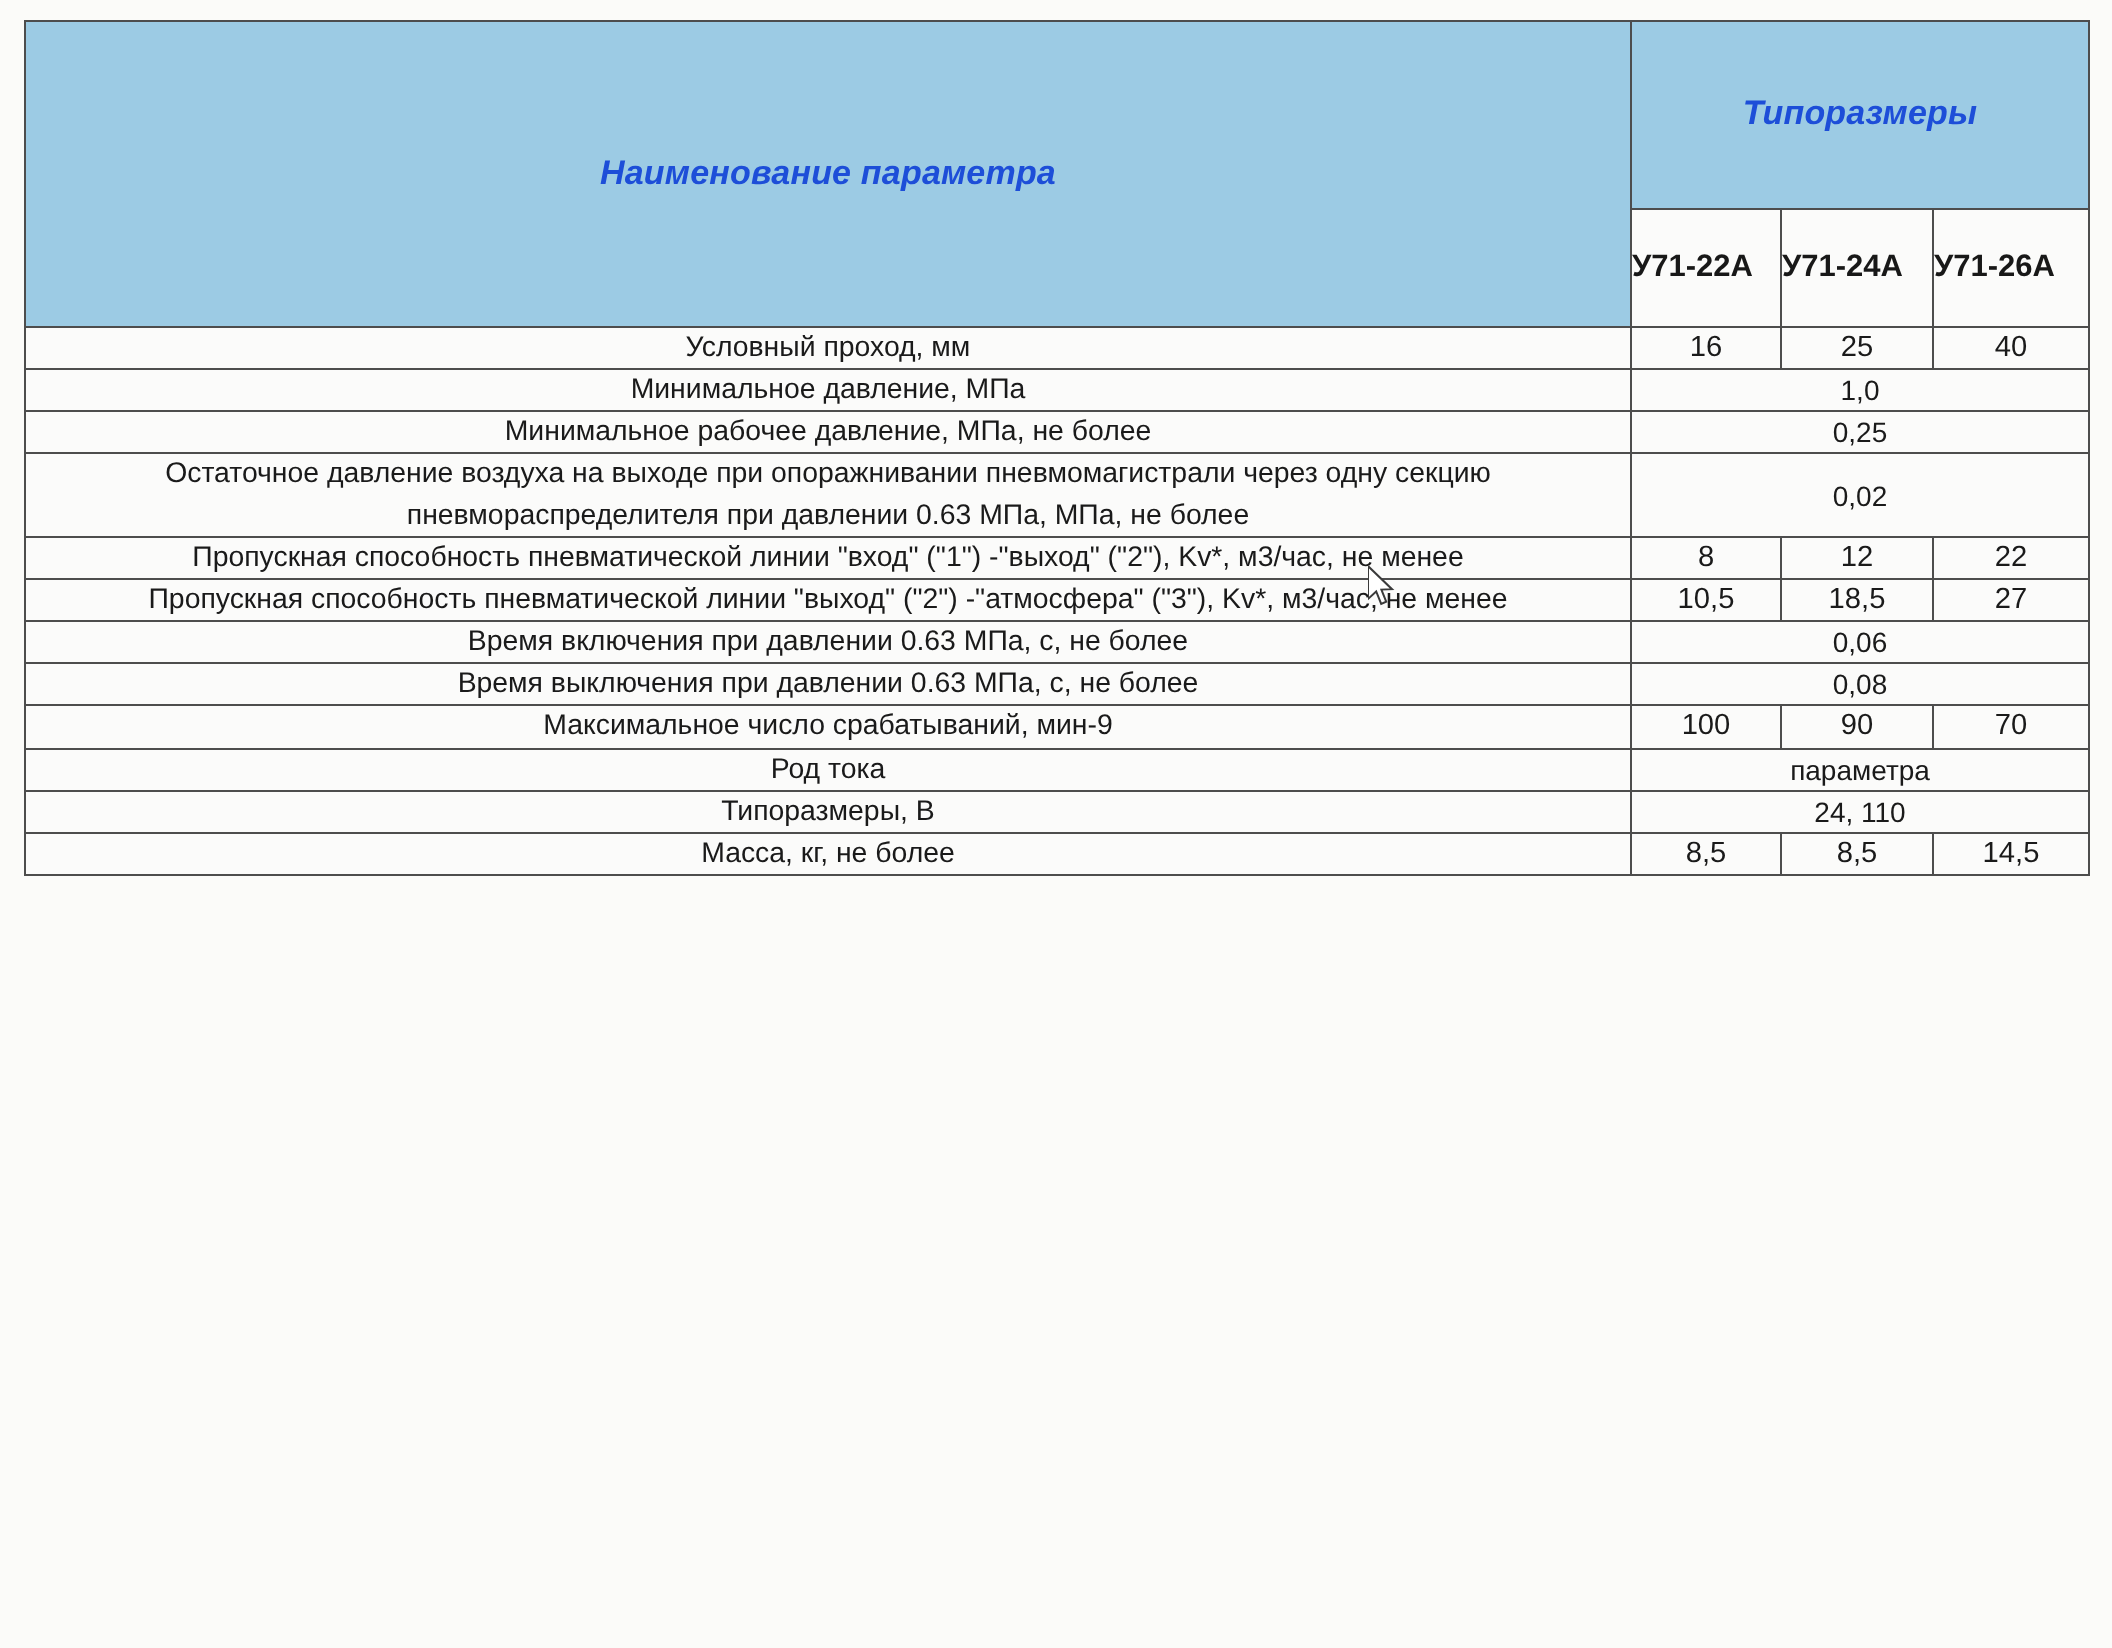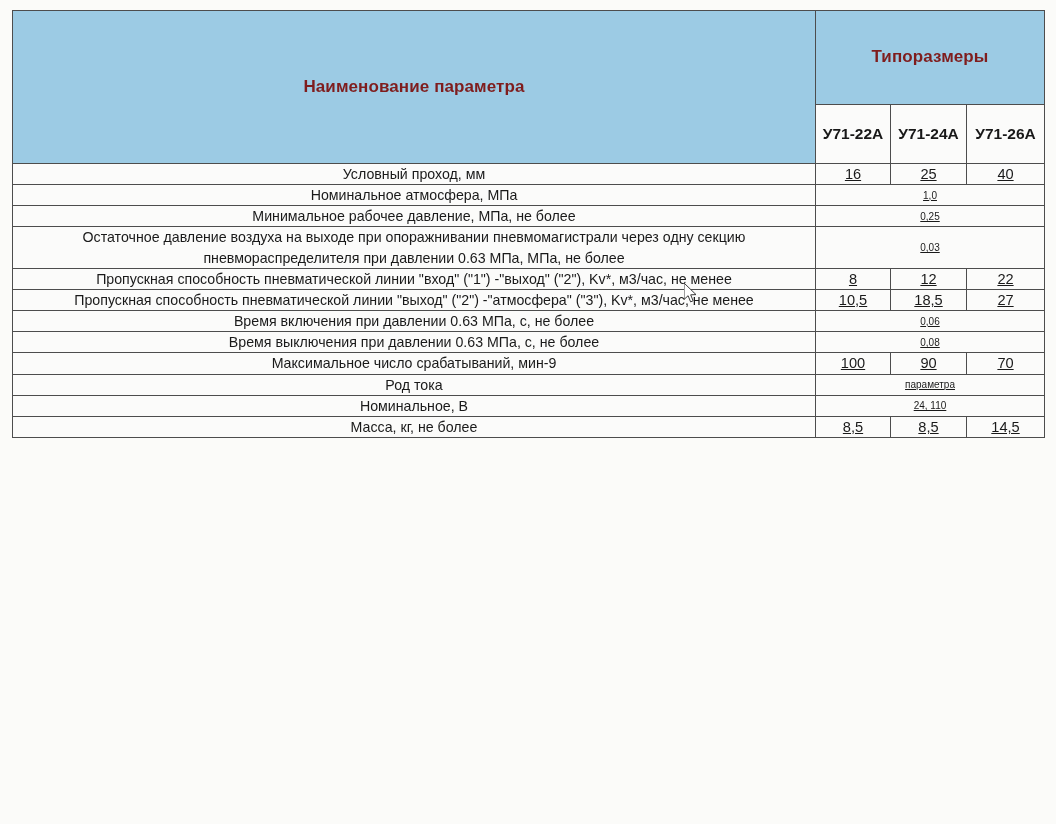--- a/index.html
+++ b/index.html
@@ -29,60 +29,60 @@
   #spec-table td, #spec-table th {
     border: 1px solid #4d4d4d;
     padding: 0;
     vertical-align: middle;
     background: #fbfbfa;
   }
 
   
   .hdr-blue {
     background: #9ccbe4 !important;
-    color: #7f1d1d;
+    color: #1d4ed8;
     font-weight: bold;
     font-size: 17px;
     letter-spacing: .1px;
+    font-style: italic;
   }
   .hdr-param {
     height: 152px;
     padding: 0 10px;
     margin-left: 20px;
   }
   .hdr-sizes {
     height: 92px;
     padding: 0 6px;
   }
   .hdr-model {
     height: 58px;
-    text-align: center;
+    text-align: left;
     font-weight: bold;
     font-size: 15.5px;
     color: #181818;
     padding: 0 6px;
     line-height: 1.28;
   }
 
   
   .param-cell {
     text-align: center;
     padding: 11px 8px 11px 12px;
     font-size: 14.2px;
     color: #1a1a1a;
     line-height: 1.42;
   }
   .val-cell {
     text-align: center;
     font-size: 14.6px;
     color: #1a1a1a;
-    text-decoration: underline;
   }
   .val-cell.wide {
-    font-size: 10px;
+    font-size: 14px;
   }
 
   
   col.c-param { width: 803px; }
   col.c-m1    { width: 75px; }
   col.c-m2    { width: 76px; }
   col.c-m3    { width: 78px; }
 
   
   #cursor {
@@ -116,30 +116,30 @@
     </tr>
   </thead>
   <tbody id="spec-body">
       <tr>
         <td class="param-cell">Условный проход, мм</td>
         <td class="val-cell">16</td>
         <td class="val-cell">25</td>
         <td class="val-cell">40</td>
       </tr>
       <tr>
-        <td class="param-cell">Номинальное атмосфера, МПа</td>
+        <td class="param-cell">Минимальное давление, МПа</td>
         <td class="val-cell wide" colspan="3">1,0</td>
       </tr>
       <tr>
         <td class="param-cell">Минимальное рабочее давление, МПа, не более</td>
         <td class="val-cell wide" colspan="3">0,25</td>
       </tr>
       <tr>
         <td class="param-cell">Остаточное давление воздуха на выходе при опоражнивании пневмомагистрали через одну секцию пневмораспределителя при давлении 0.63 МПа, МПа, не более</td>
-        <td class="val-cell wide" colspan="3">0,03</td>
+        <td class="val-cell wide" colspan="3">0,02</td>
       </tr>
       <tr>
         <td class="param-cell">Пропускная способность пневматической линии "вход" ("1") -"выход" ("2"), Kv*, м3/час, не менее</td>
         <td class="val-cell">8</td>
         <td class="val-cell">12</td>
         <td class="val-cell">22</td>
       </tr>
       <tr>
         <td class="param-cell">Пропускная способность пневматической линии "выход" ("2") -"атмосфера" ("3"), Kv*, м3/час, не менее</td>
         <td class="val-cell">10,5</td>
@@ -158,21 +158,21 @@
         <td class="param-cell">Максимальное число срабатываний, мин-9</td>
         <td class="val-cell">100</td>
         <td class="val-cell">90</td>
         <td class="val-cell">70</td>
       </tr>
       <tr>
         <td class="param-cell">Род тока</td>
         <td class="val-cell wide" colspan="3">параметра</td>
       </tr>
       <tr>
-        <td class="param-cell">Номинальное, В</td>
+        <td class="param-cell">Типоразмеры, В</td>
         <td class="val-cell wide" colspan="3">24, 110</td>
       </tr>
       <tr>
         <td class="param-cell">Масса, кг, не более</td>
         <td class="val-cell">8,5</td>
         <td class="val-cell">8,5</td>
         <td class="val-cell">14,5</td>
       </tr>
     </tbody>
 </table>

